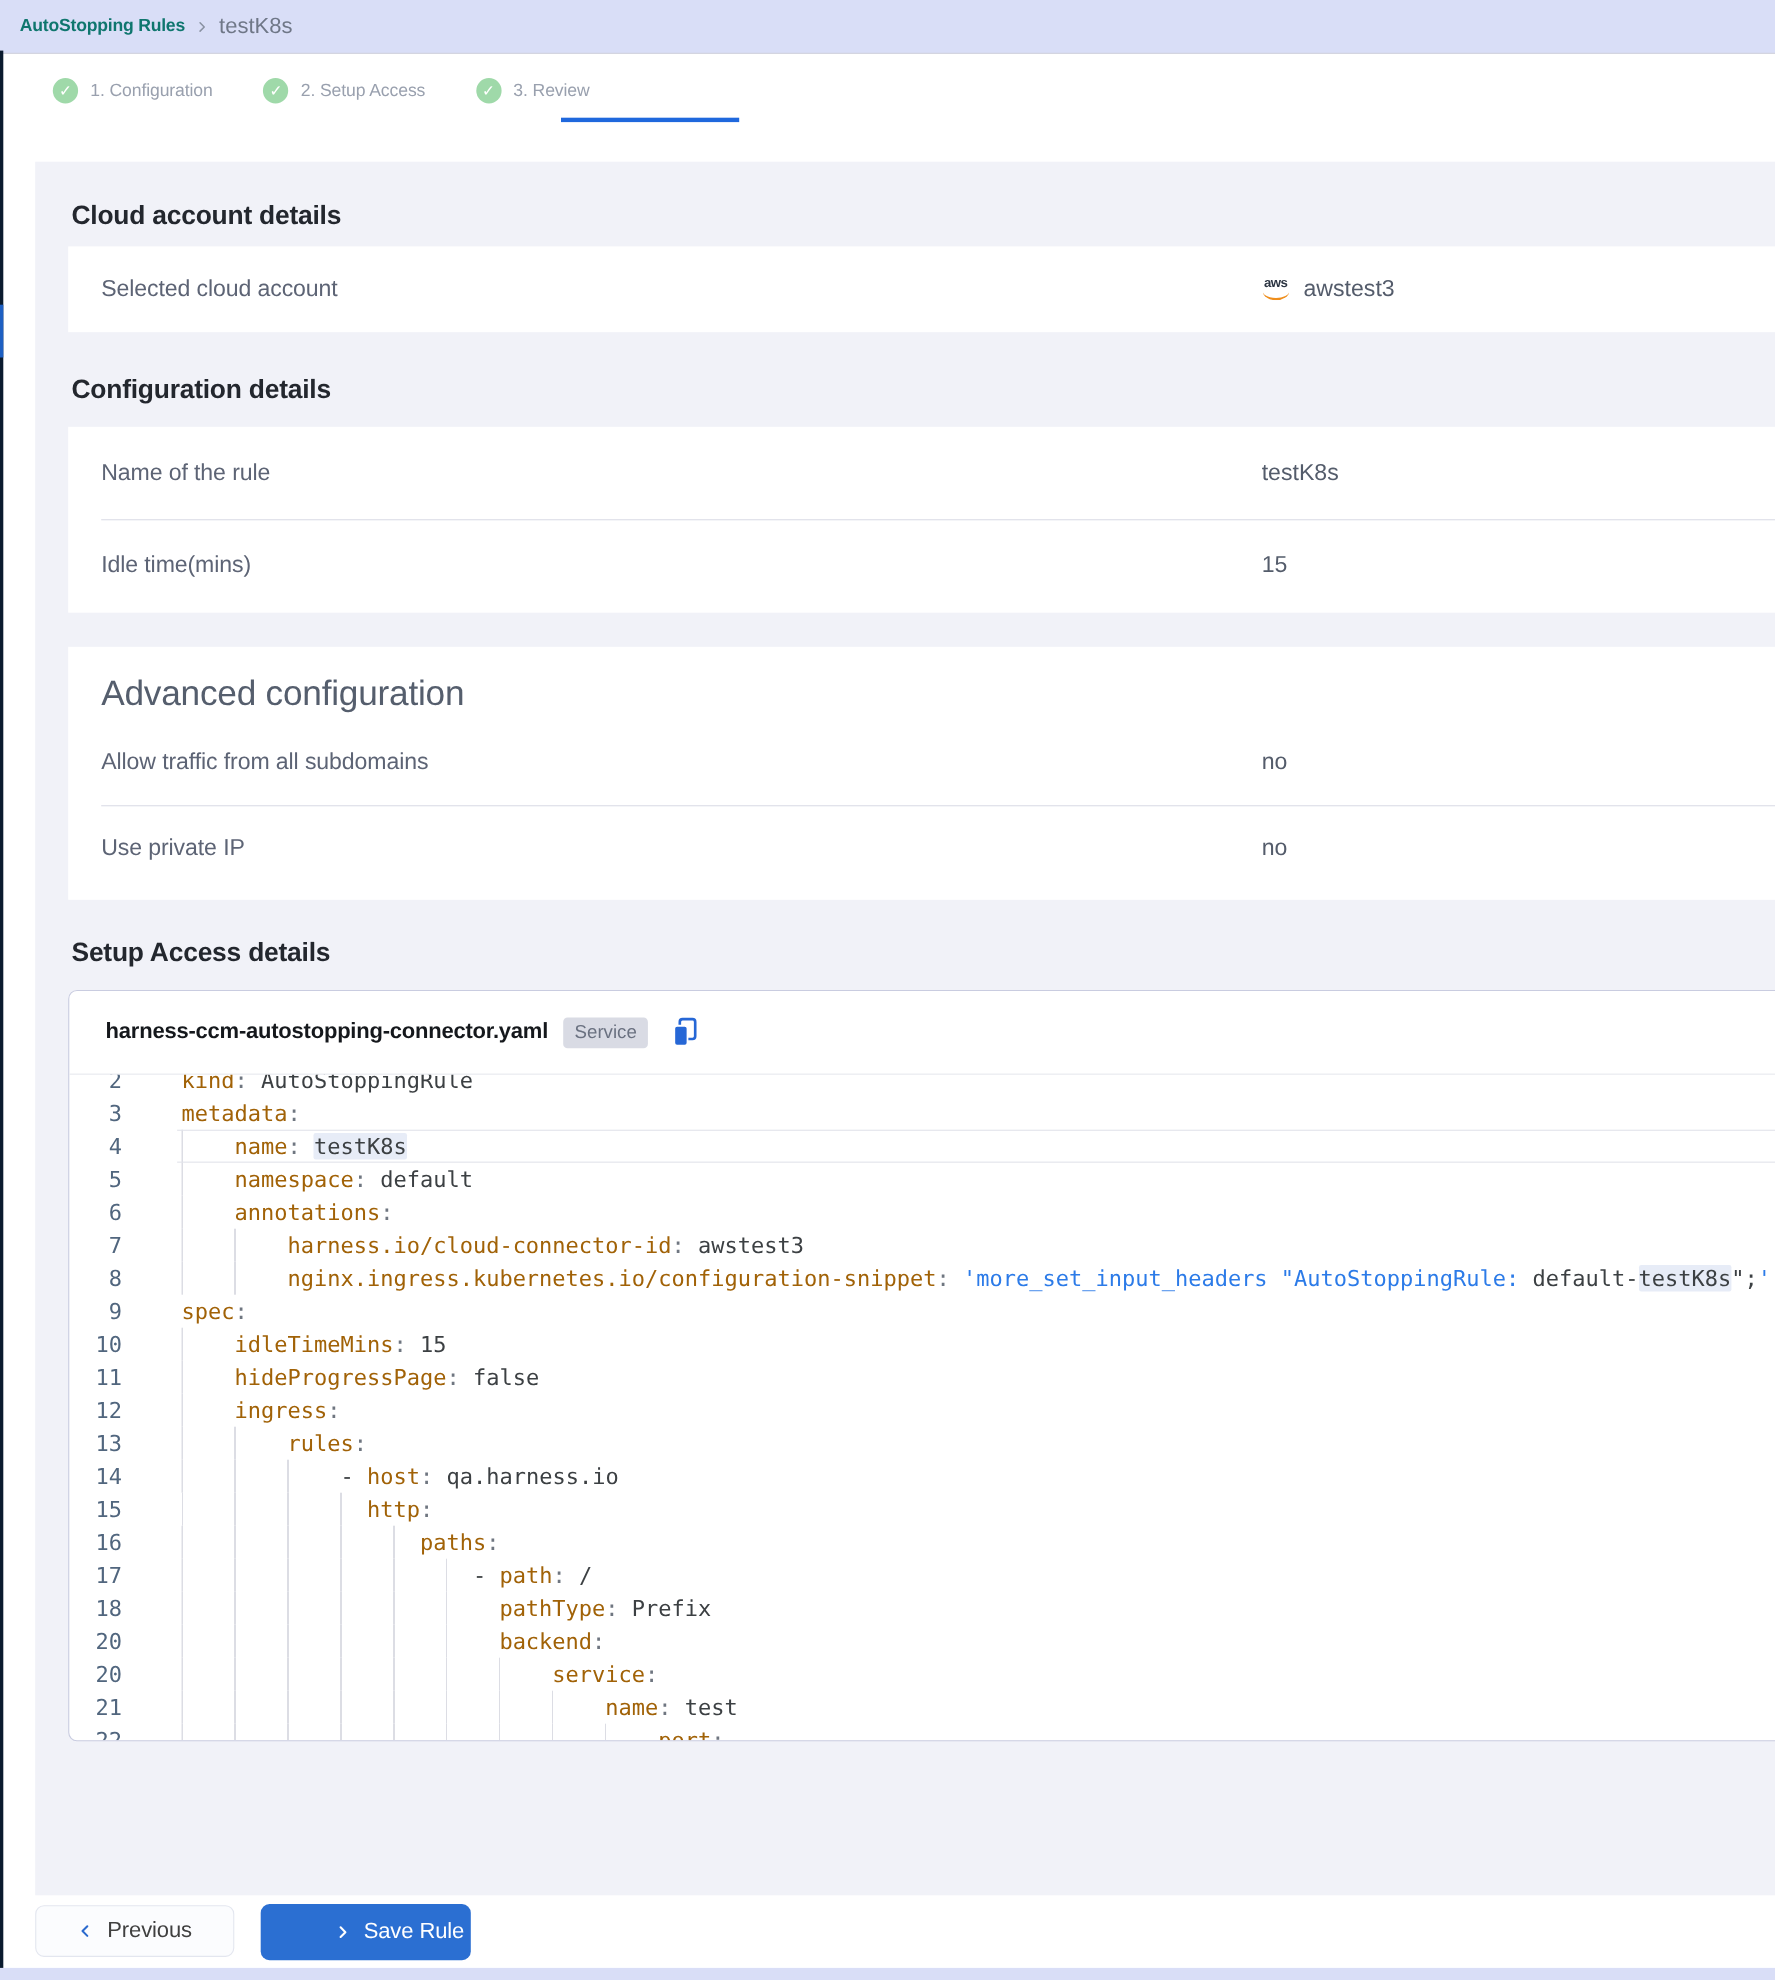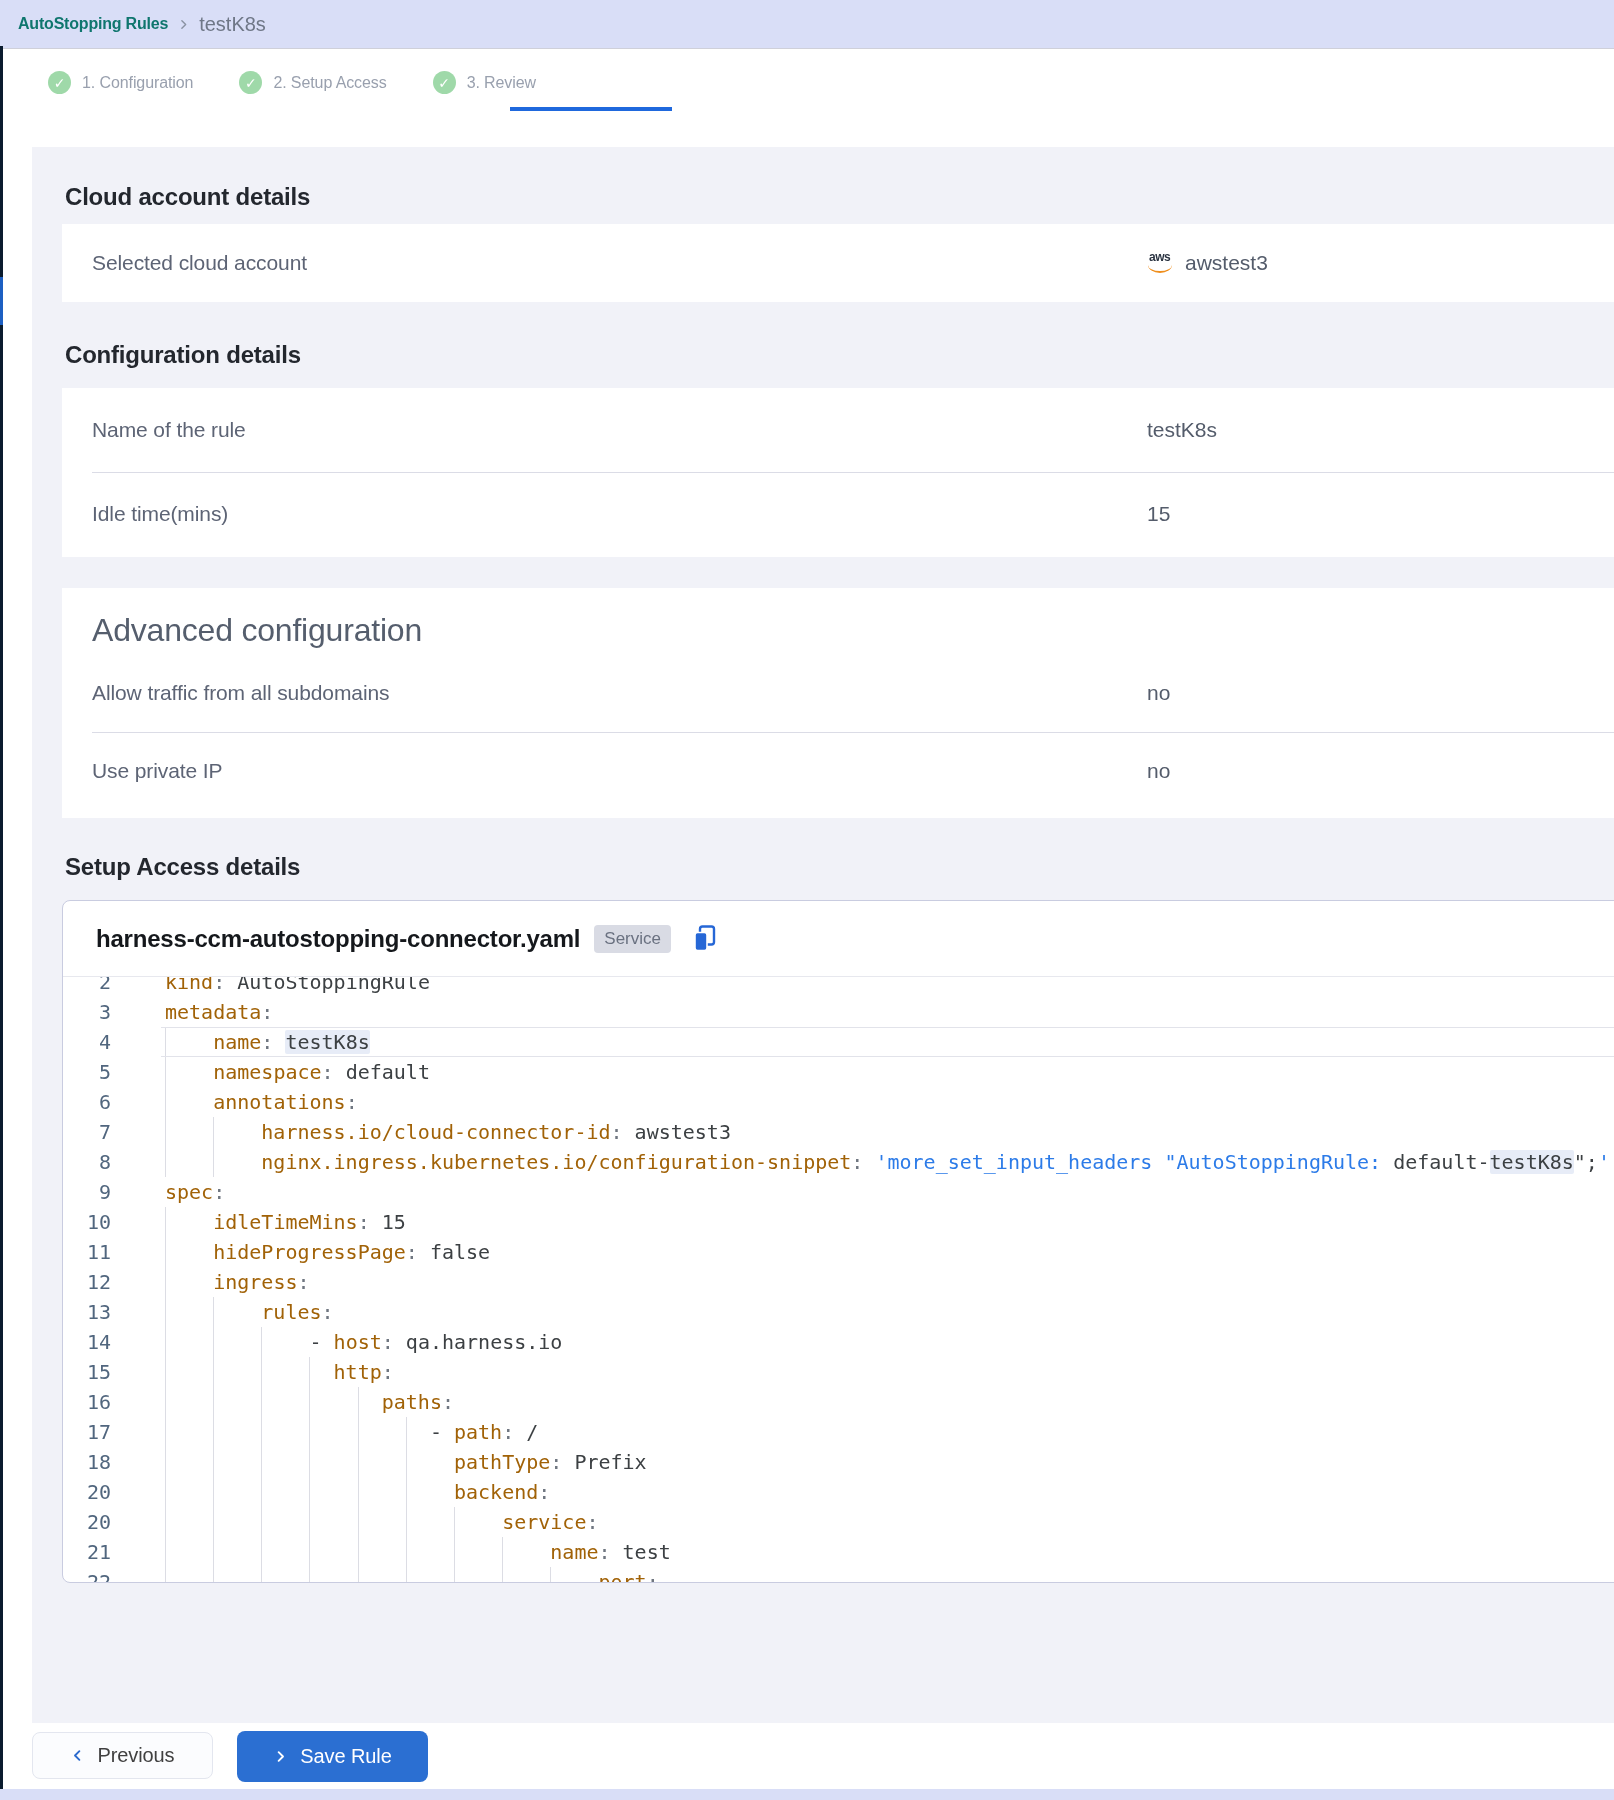--- a/index.html
+++ b/index.html
@@ -42,21 +42,21 @@
   .aws{position:relative;display:inline-block;width:30px;height:22px;}
   .aws-t{position:absolute;left:2px;top:-2px;font-size:12px;font-weight:700;color:#2b3442;letter-spacing:-0.5px;}
   .aws-smile{position:absolute;left:1px;top:11px;width:24px;height:8px;border-bottom:2px solid #ef8e1c;
              border-radius:0 0 60% 60% / 0 0 100% 100%;}
 
   
   .codeblock{position:absolute;left:30px;right:-12px;top:753px;height:683px;background:#fff;
              border:1px solid #c9cce0;border-radius:8px;box-sizing:border-box;overflow:hidden;}
   .code-head{position:absolute;left:0;right:0;top:0;height:76px;display:flex;align-items:center;
              padding-left:33px;gap:14px;border-bottom:1px solid #e7e8ee;box-sizing:border-box;}
-  .fname{color:#15181c;font-size:24px;font-weight:700;letter-spacing:-0.2px;}
+  .fname{color:#15181c;font-size:20px;font-weight:700;letter-spacing:-0.2px;}
   .badge{background:#d9dbe4;color:#6a7180;font-size:17px;padding:4px 10px;border-radius:4px;}
   .copy-btn{margin-left:6px;display:flex;align-items:center;cursor:pointer;}
   .code-view{position:absolute;left:0;right:0;top:76px;bottom:0;overflow:hidden;}
   .code-lines{margin-top:-10px;}
   .cl{position:relative;height:30px;line-height:30px;white-space:pre;
       font-family:"DejaVu Sans Mono",monospace;font-size:20px;padding-left:102px;}
   .cnum{position:absolute;left:0;top:0;width:48px;text-align:right;color:#51667e;}
   .cguide{position:absolute;left:102px;top:0;height:30px;
           background:repeating-linear-gradient(to right,#dcdde4 0 1px,transparent 1px 48.16px);}
   .ck{color:#a16207;}
@@ -65,21 +65,21 @@
   .cs{color:#2c7be8;}
   .ci{color:#3c4043;}
   .ch{color:#3c4043;background:#e7ecf7;border-radius:2px;}
   .cl-box::after{content:"";position:absolute;left:98px;right:0;top:0;bottom:0;
                  border-top:1px solid #e2e3ea;border-bottom:1px solid #e2e3ea;pointer-events:none;}
 
   
   .btn{position:absolute;display:flex;align-items:center;justify-content:center;gap:12px;
        border-radius:8px;font-size:20px;font-weight:500;letter-spacing:-0.1px;cursor:pointer;box-sizing:border-box;}
   .btn-prev{left:32px;top:1732px;width:181px;height:47px;background:#fbfcfe;border:1px solid #e3e6ef;color:#404040;}
-  .btn-save{left:237px;top:1731px;width:191px;height:51px;background:#2b6fd2;color:#ffffff;border:none;}
+  .btn-save{left:237px;top:1731px;width:191px;height:51px;background:#2b6fd2;color:#ffffff;border:none;justify-content:flex-end;}
   .bottom-strip{position:absolute;left:0;top:1789px;width:1614px;height:11px;background:#d9def7;}
   svg{display:block;}
 </style>
 </head>
 <body>
 
 <div class="page">
 
   <div class="topbar">
     <span class="crumb-root">AutoStopping Rules</span>

